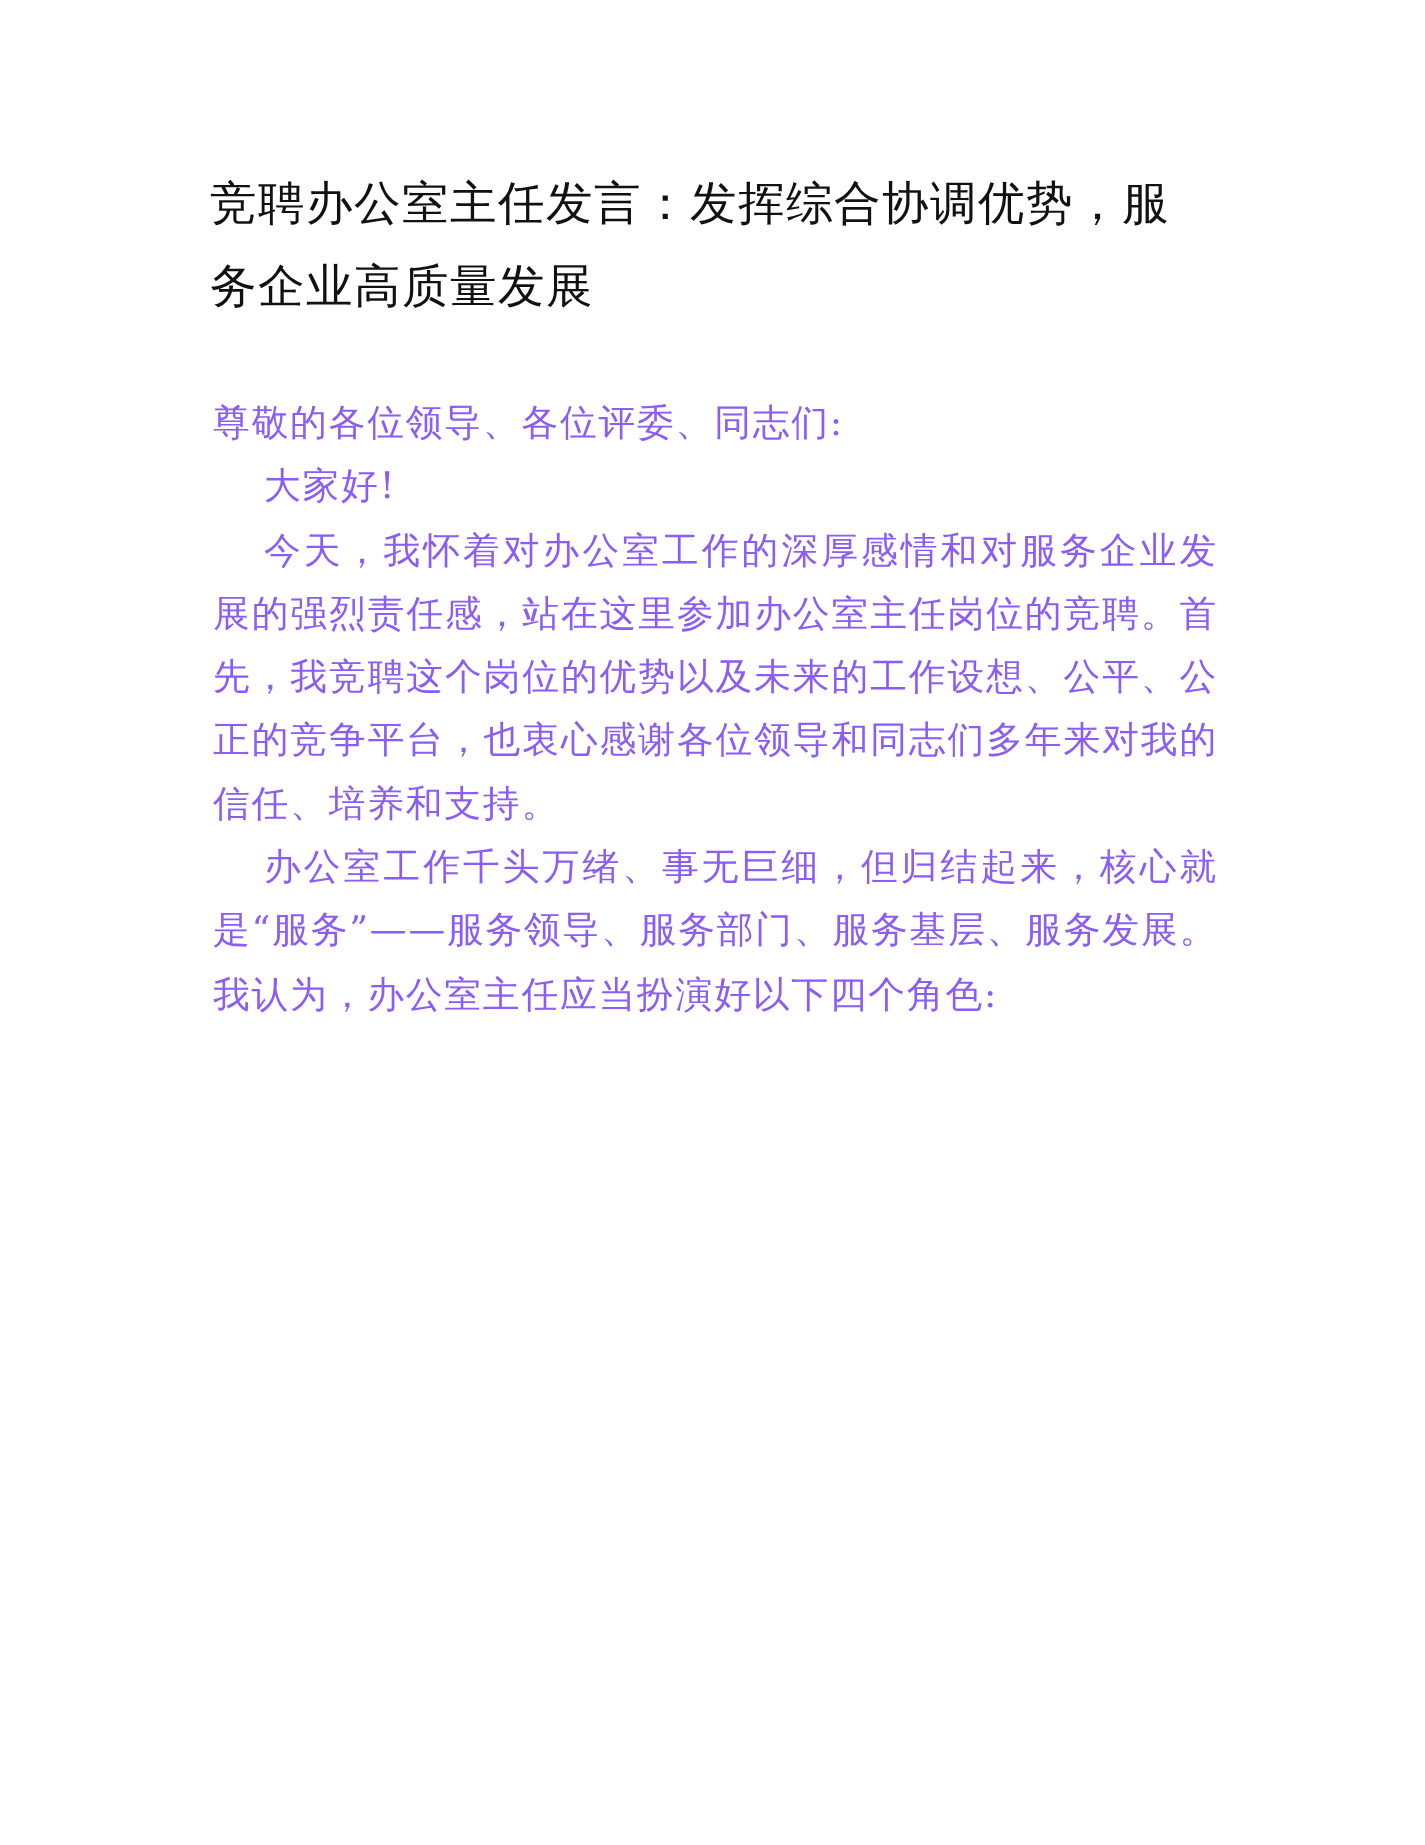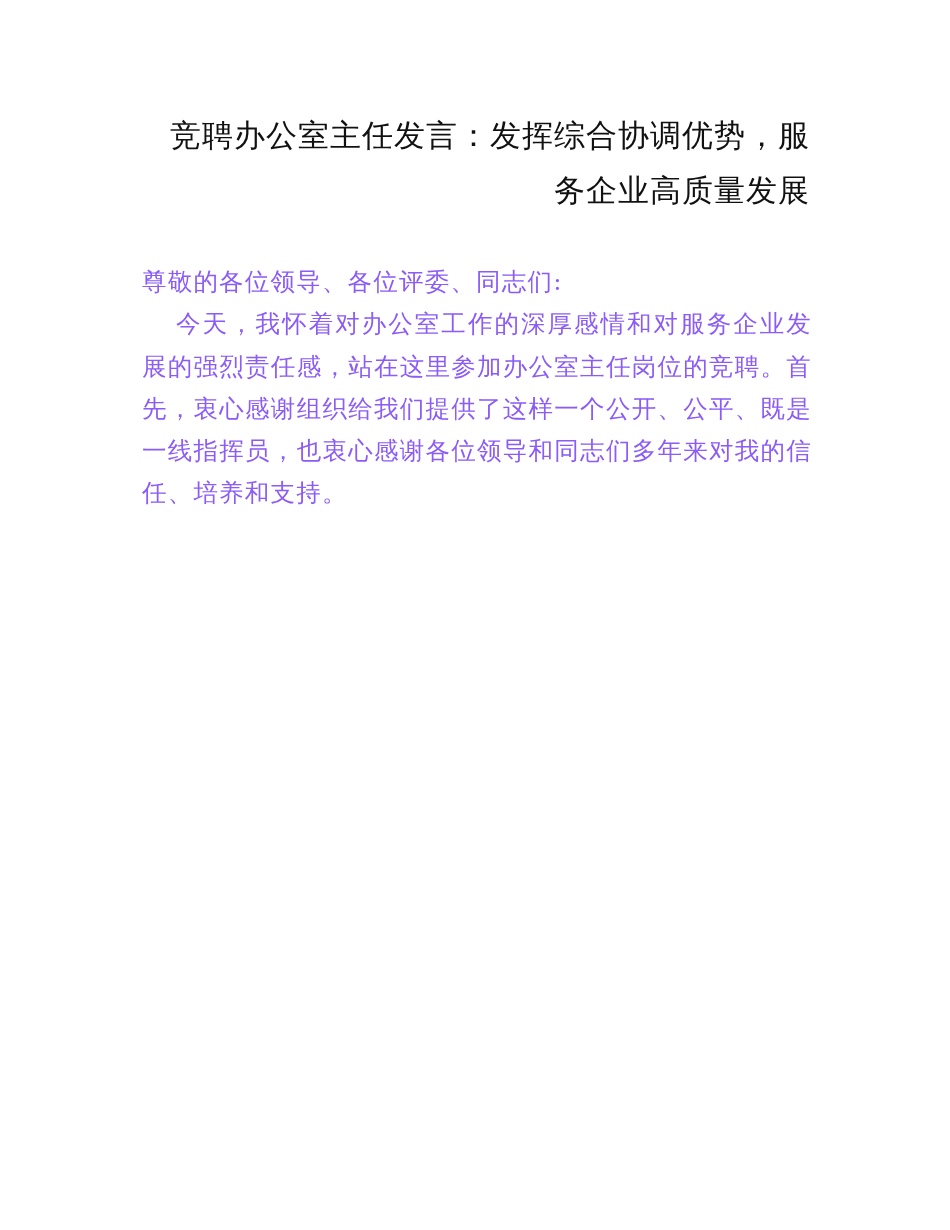--- a/index.html
+++ b/index.html
@@ -1,28 +1,30 @@
 <!DOCTYPE html>
 <html><head>
 <meta charset="utf-8">
 <style>
   html, body { margin:0; padding:0; background:#ffffff; }
   body { width:950px; height:1230px; position:relative; overflow:hidden;
          font-family: "DejaVu Serif", "Liberation Serif", serif; color:#111; }
   .page { position:absolute; left:0; top:0; width:950px; height:1230px; background:#fff; }
-  .title { position:absolute; left:140px; width:670px; top:108px; text-align:right;
+  .title { position:absolute; left:140px; width:670px; top:108px; text-align:left;
            font-family: Liberation Serif, serif;
            font-size:31px; line-height:55px; color:#111; letter-spacing:1px; }
   .body { position:absolute; left:142px; width:670px; top:261px;
           font-size:24.5px; line-height:42.3px; color:#8b5cf6; }
   .p { margin:0; text-align:justify; text-align-last:left; letter-spacing:1.2px; }
   .indent { text-indent:34px; }
 </style>
 </head>
 <body>
 
 <div class="page">
   <div class="title">竞聘办公室主任发言：发挥综合协调优势，服务企业高质量发展</div>
   <div class="body">
     <p class="p">尊敬的各位领导、各位评委、同志们:</p>
-    <p class="p indent">今天，我怀着对办公室工作的深厚感情和对服务企业发展的强烈责任感，站在这里参加办公室主任岗位的竞聘。首先，衷心感谢组织给我们提供了这样一个公开、公平、既是一线指挥员，也衷心感谢各位领导和同志们多年来对我的信任、培养和支持。</p>
+    <p class="p indent">大家好!</p>
+    <p class="p indent">今天，我怀着对办公室工作的深厚感情和对服务企业发展的强烈责任感，站在这里参加办公室主任岗位的竞聘。首先，我竞聘这个岗位的优势以及未来的工作设想、公平、公正的竞争平台，也衷心感谢各位领导和同志们多年来对我的信任、培养和支持。</p>
+    <p class="p indent">办公室工作千头万绪、事无巨细，但归结起来，核心就是“服务”——服务领导、服务部门、服务基层、服务发展。我认为，办公室主任应当扮演好以下四个角色:</p>
   </div>
 </div>
 
 </body></html>

